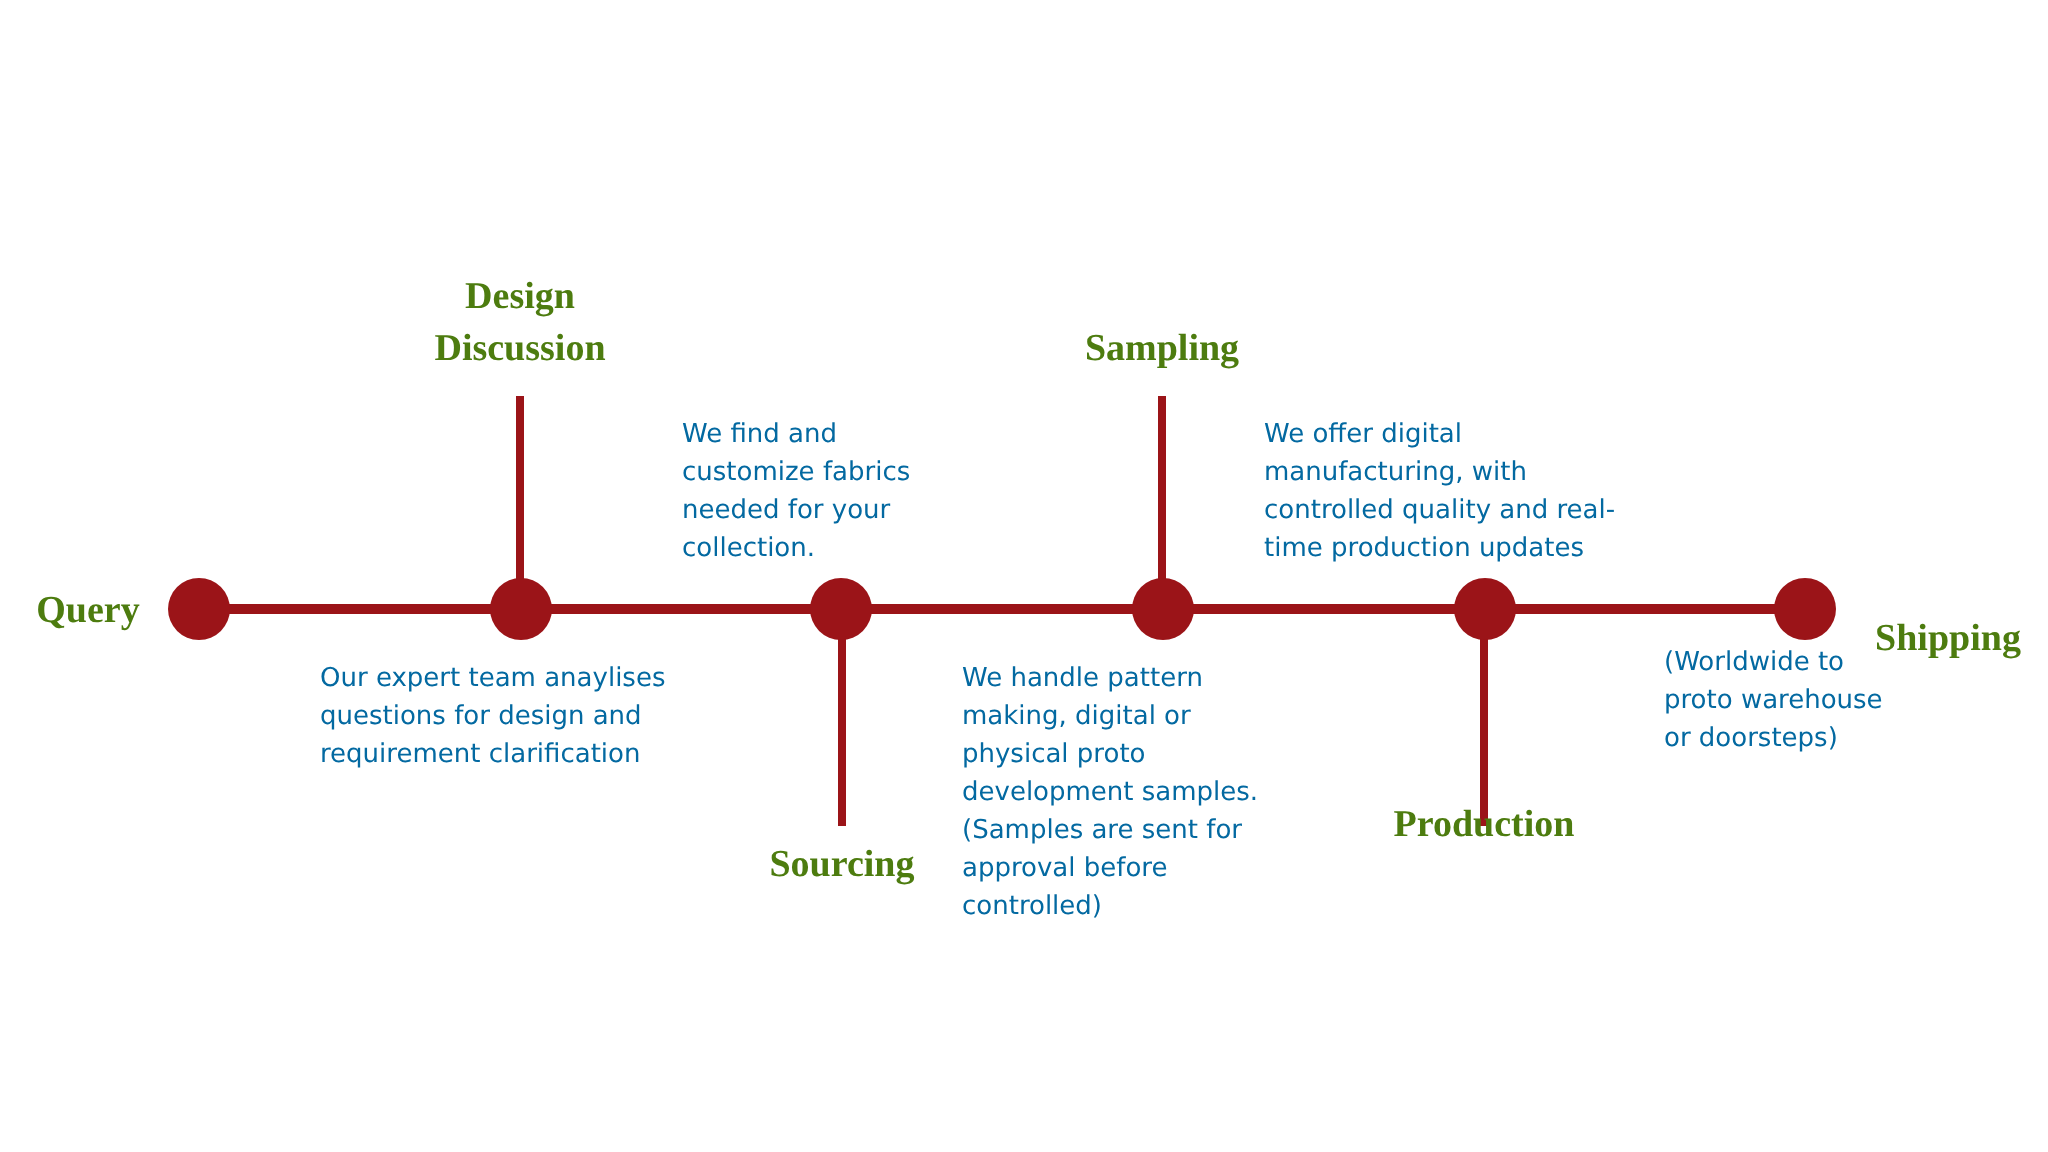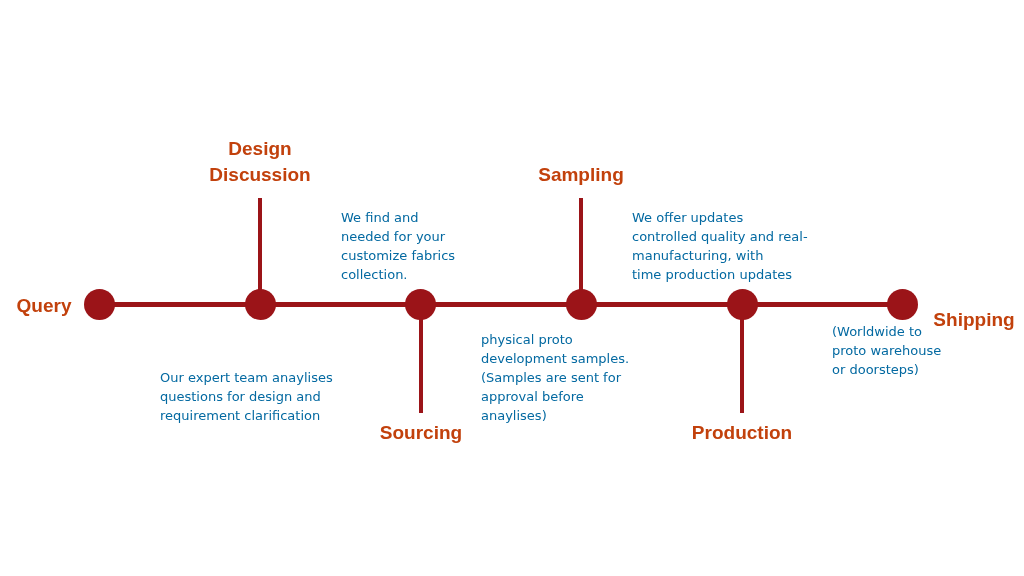--- a/index.html
+++ b/index.html
@@ -1,19 +1,19 @@
 <!DOCTYPE html>
 <html><head>
 <meta charset="utf-8">
 <style>
   html,body{margin:0;padding:0;background:#fff;}
   body{width:1024px;height:576px;position:relative;overflow:hidden;font-family:"Liberation Sans","DejaVu Sans",sans-serif;}
   .line{position:absolute;background:#9b1418;}
   .dot{position:absolute;width:31px;height:31px;border-radius:50%;background:#9b1418;}
-  .title{position:absolute;font-weight:bold;font-size:19px;color:#c2410c;text-align:center;line-height:26px;font-family:Liberation Sans, sans-serif;}
+  .title{position:absolute;font-weight:bold;font-size:19px;color:#4d7c0f;text-align:center;line-height:26px;font-family:Liberation Serif, serif;}
   .desc{position:absolute;font-size:13px;color:#0369a1;text-align:left;line-height:19px;font-family:"DejaVu Sans",sans-serif;}
 </style>
 </head>
 <body>
 
 <div>
   <div class="line" style="left:99px;top:302px;width:804px;height:5px;"></div>
 
   <div class="line" style="left:258px;top:198px;width:4px;height:108px;"></div>
   <div class="line" style="left:419px;top:305px;width:4px;height:108px;"></div>
@@ -26,48 +26,50 @@
   <div class="dot" style="left:566px;top:289px;"></div>
   <div class="dot" style="left:727px;top:289px;"></div>
   <div class="dot" style="left:887px;top:289px;"></div>
 
   <div class="title" style="left:4px;top:293px;width:80px;">Query</div>
 
   <div class="title" style="left:180px;top:136px;width:160px;">
     <div>Design</div>
     <div>Discussion</div>
   </div>
-  <div class="desc" style="left:160px;top:330px;width:200px;margin-top:38px;">
+  <div class="desc" style="left:160px;top:330px;width:200px;">
     <div>Our expert team anaylises</div>
     <div>questions for design and</div>
     <div>requirement clarification</div>
   </div>
 
   <div class="title" style="left:351px;top:420px;width:140px;">Sourcing</div>
   <div class="desc" style="left:341px;top:208px;width:160px;">
     <div>We find and</div>
+    <div>customize fabrics</div>
     <div>needed for your</div>
-    <div>customize fabrics</div>
     <div>collection.</div>
   </div>
 
   <div class="title" style="left:511px;top:162px;width:140px;">Sampling</div>
   <div class="desc" style="left:481px;top:330px;width:200px;">
+    <div>We handle pattern</div>
+    <div>making, digital or</div>
     <div>physical proto</div>
     <div>development samples.</div>
     <div>(Samples are sent for</div>
     <div>approval before</div>
-    <div>anaylises)</div>
+    <div>controlled)</div>
   </div>
 
-  <div class="title" style="left:662px;top:420px;width:160px;">Production</div>
+  <div class="title" style="left:662px;top:400px;width:160px;">Production</div>
   <div class="desc" style="left:632px;top:208px;width:220px;">
-    <div>We offer updates</div>
+    <div>We offer digital</div>
+    <div>manufacturing, with</div>
     <div>controlled quality and real-</div>
-    <div>manufacturing, with</div>
     <div>time production updates</div>
   </div>
 
   <div class="title" style="left:924px;top:293px;width:100px;margin-top:14px;">Shipping</div>
   <div class="desc" style="left:832px;top:322px;width:140px;">
     <div>(Worldwide to</div>
     <div>proto warehouse</div>
     <div>or doorsteps)</div>
   </div>
 </div>

